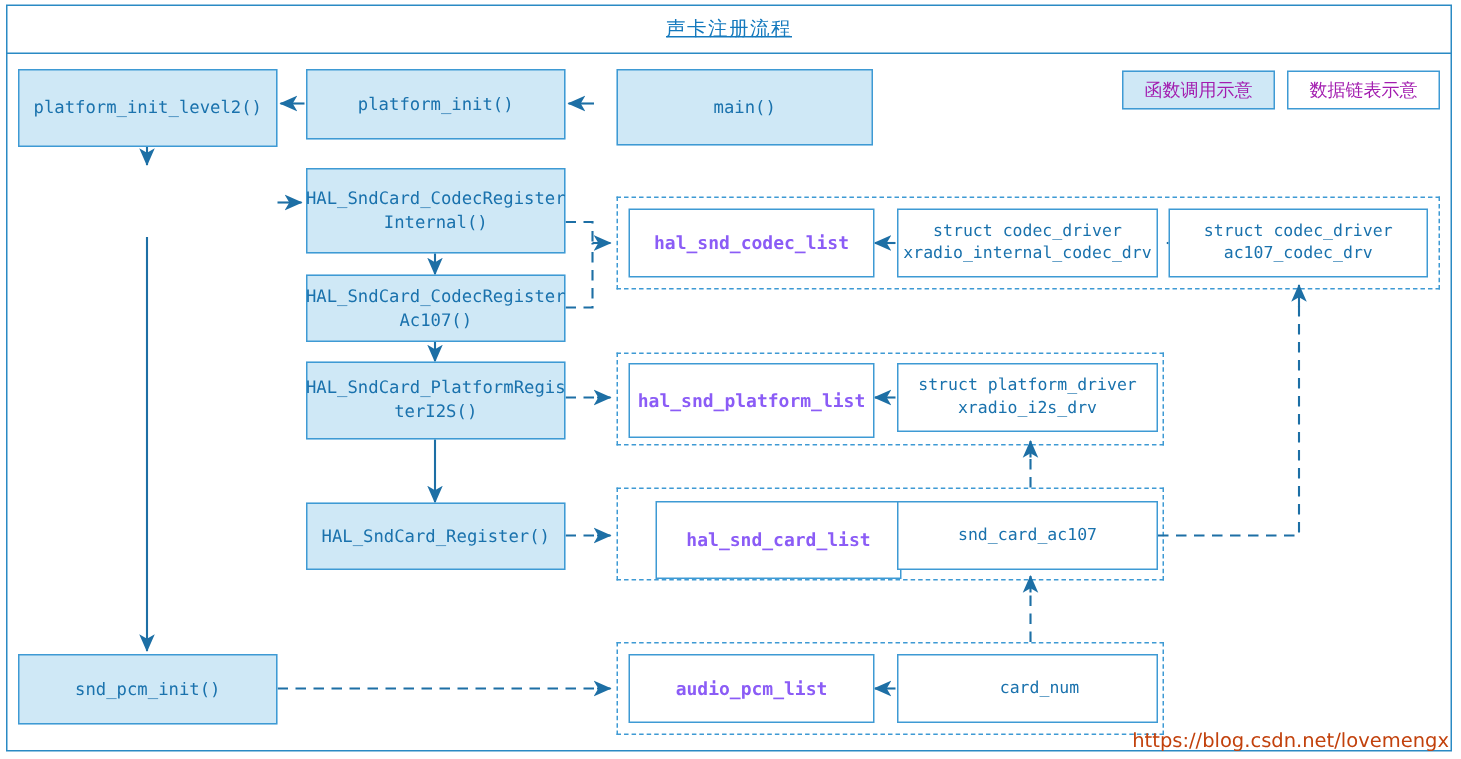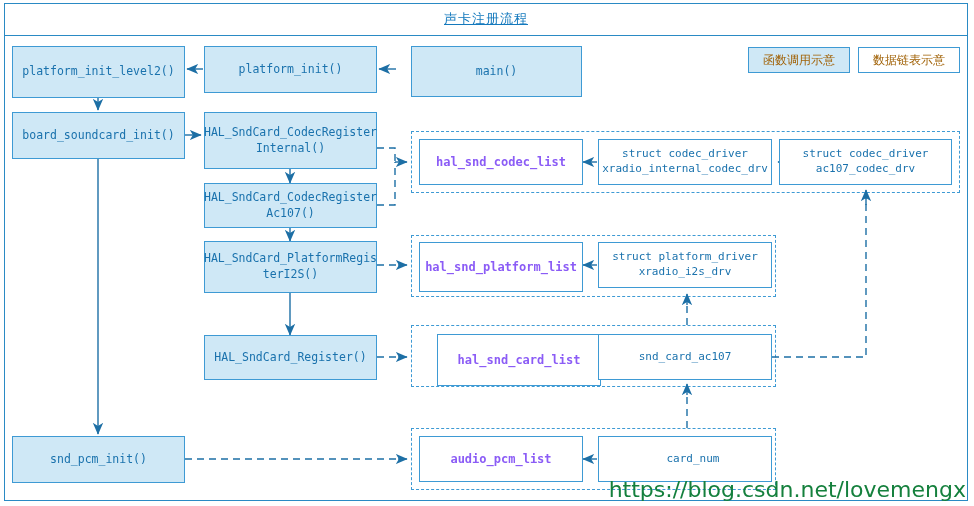--- a/index.html
+++ b/index.html
@@ -46,30 +46,30 @@
   .dgroup{
     position:absolute;box-sizing:border-box;
     border:1.6px dashed #3e9ad4;background:transparent;
   }
 
   
   .legend{
     position:absolute;box-sizing:border-box;
     display:flex;align-items:center;justify-content:center;
     font-family:"DejaVu Sans","Liberation Sans",sans-serif;
-    font-size:12px;color:#a16207;border:1px solid #3e9ad4;
+    font-size:12px;color:#a21caf;border:1px solid #3e9ad4;
   }
   .legend.filled{background:#cfe8f6;}
   .legend.plain{background:#ffffff;}
 
   
   .watermark{
     position:absolute;right:8px;bottom:4px;
     font-family:"DejaVu Sans","Liberation Sans",sans-serif;
-    font-size:22px;color:#15803d;white-space:nowrap;
+    font-size:13px;color:#c2410c;white-space:nowrap;
     pointer-events:none;user-select:none;margin-left:36px;
   }
 
   svg.edges{position:absolute;left:0;top:0;width:974px;height:506px;pointer-events:none;}
 </style>
 </head>
 <body>
 
 <div id="canvas">
 
@@ -157,23 +157,20 @@
   </div>
 
   <div class="node fn" style="left:204px;top:46px;width:173px;height:47px;">
     <span>platform_init()</span>
   </div>
 
   <div class="node fn" style="left:411px;top:46px;width:171px;height:51px;">
     <span>main()</span>
   </div>
 
-  <div class="node fn" style="left:12px;top:112px;width:173px;height:47px;">
-    <span>board_soundcard_init()</span>
-  </div>
 
   <div class="node fn" style="left:204px;top:112px;width:173px;height:57px;">
     <span>HAL_SndCard_CodecRegister<br>Internal()</span>
   </div>
 
   <div class="node fn" style="left:204px;top:183px;width:173px;height:45px;">
     <span>HAL_SndCard_CodecRegister<br>Ac107()</span>
   </div>
 
   <div class="node fn" style="left:204px;top:241px;width:173px;height:52px;">

